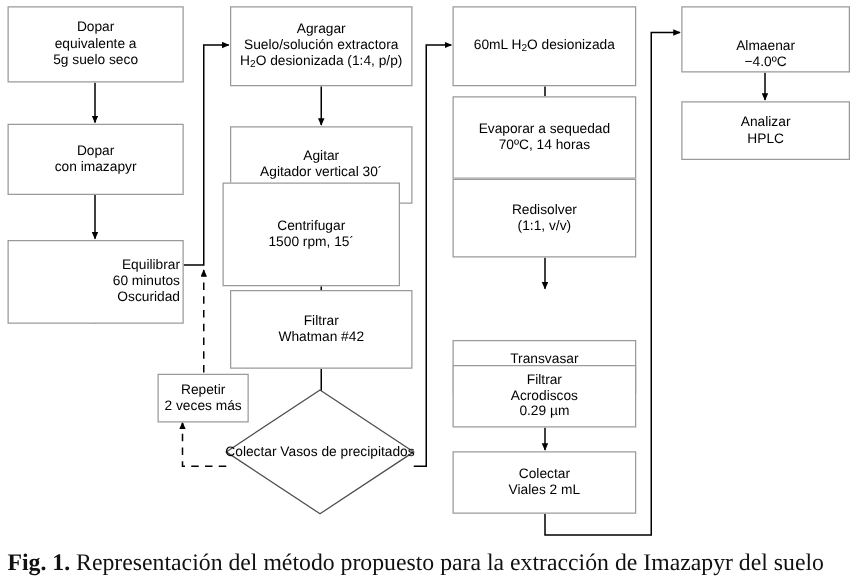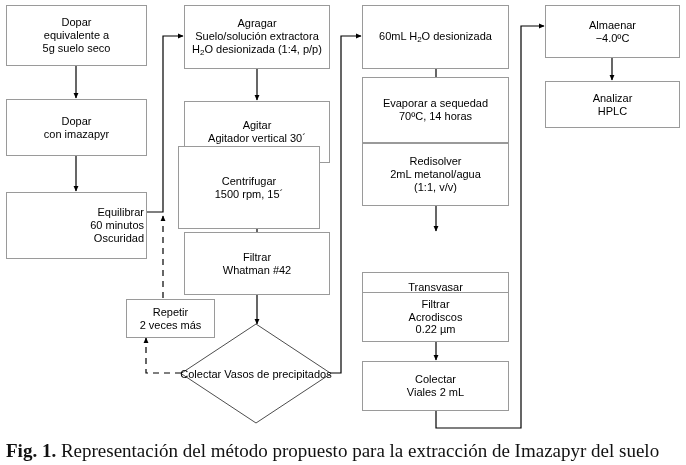--- a/index.html
+++ b/index.html
@@ -111,28 +111,28 @@
     </span>
   </div>
 
   <div class="node" style="left:184px;top:232px;width:146px;height:63px;">
     <span class="txt">
       <span class="ln">Filtrar</span>
       <span class="ln">Whatman #42</span>
     </span>
   </div>
 
-  <div class="node" style="left:126px;top:299px;width:89px;height:39px;">
+  <div class="node" style="left:126px;top:299px;width:73px;height:39px;">
     <span class="txt">
       <span class="ln">Repetir</span>
       <span class="ln">2 veces más</span>
     </span>
   </div>
 
-  <div class="diamond" style="left:180px;top:323px;width:152px;height:101px;text-decoration:underline;">
+  <div class="diamond" style="left:180px;top:311px;width:152px;height:101px;text-decoration:underline;">
     <svg class="dshape" viewBox="0 0 152 101" xmlns="http://www.w3.org/2000/svg">
       <polygon points="76,1 151,50.5 76,100 1,50.5" fill="#ffffff" stroke="#4d4d4d" stroke-width="1"></polygon>
     </svg>
     <div class="dlabel">
       <span class="ln">Colectar</span>
       <span class="ln">Vasos de precipitados</span>
     </div>
   </div>
 
   <div class="node" style="left:362px;top:5px;width:147px;height:64px;">
@@ -144,48 +144,47 @@
   <div class="node" style="left:362px;top:77px;width:147px;height:66px;">
     <span class="txt">
       <span class="ln">Evaporar a sequedad</span>
       <span class="ln">70ºC, 14 horas</span>
     </span>
   </div>
 
   <div class="node" style="left:362px;top:143px;width:147px;height:63px;">
     <span class="txt">
       <span class="ln">Redisolver</span>
-      <span class="ln">2mL metanol/agua</span>
       <span class="ln">(1:1, v/v)</span>
     </span>
   </div>
 
   <div class="node" style="left:362px;top:232px;width:147px;height:43px;margin-top:40px;">
     <span class="txt">
       <span class="ln">Transvasar</span>
       <span class="ln">Jeringa de  2 mL</span>
     </span>
   </div>
 
   <div class="node" style="left:362px;top:292px;width:147px;height:50px;">
     <span class="txt">
       <span class="ln">Filtrar</span>
       <span class="ln">Acrodiscos</span>
-      <span class="ln">0.22 µm</span>
+      <span class="ln">0.29 µm</span>
     </span>
   </div>
 
   <div class="node" style="left:362px;top:361px;width:147px;height:50px;">
     <span class="txt">
       <span class="ln">Colectar</span>
       <span class="ln">Viales 2 mL</span>
     </span>
   </div>
 
-  <div class="node" style="left:545px;top:5px;width:135px;height:53px;">
+  <div class="node" style="left:545px;top:5px;width:135px;height:53px;align-items:flex-end;">
     <span class="txt">
       <span class="ln">Almaenar</span>
       <span class="ln">−4.0ºC</span>
     </span>
   </div>
 
   <div class="node" style="left:545px;top:81px;width:135px;height:47px;">
     <span class="txt">
       <span class="ln">Analizar</span>
       <span class="ln">HPLC</span>

